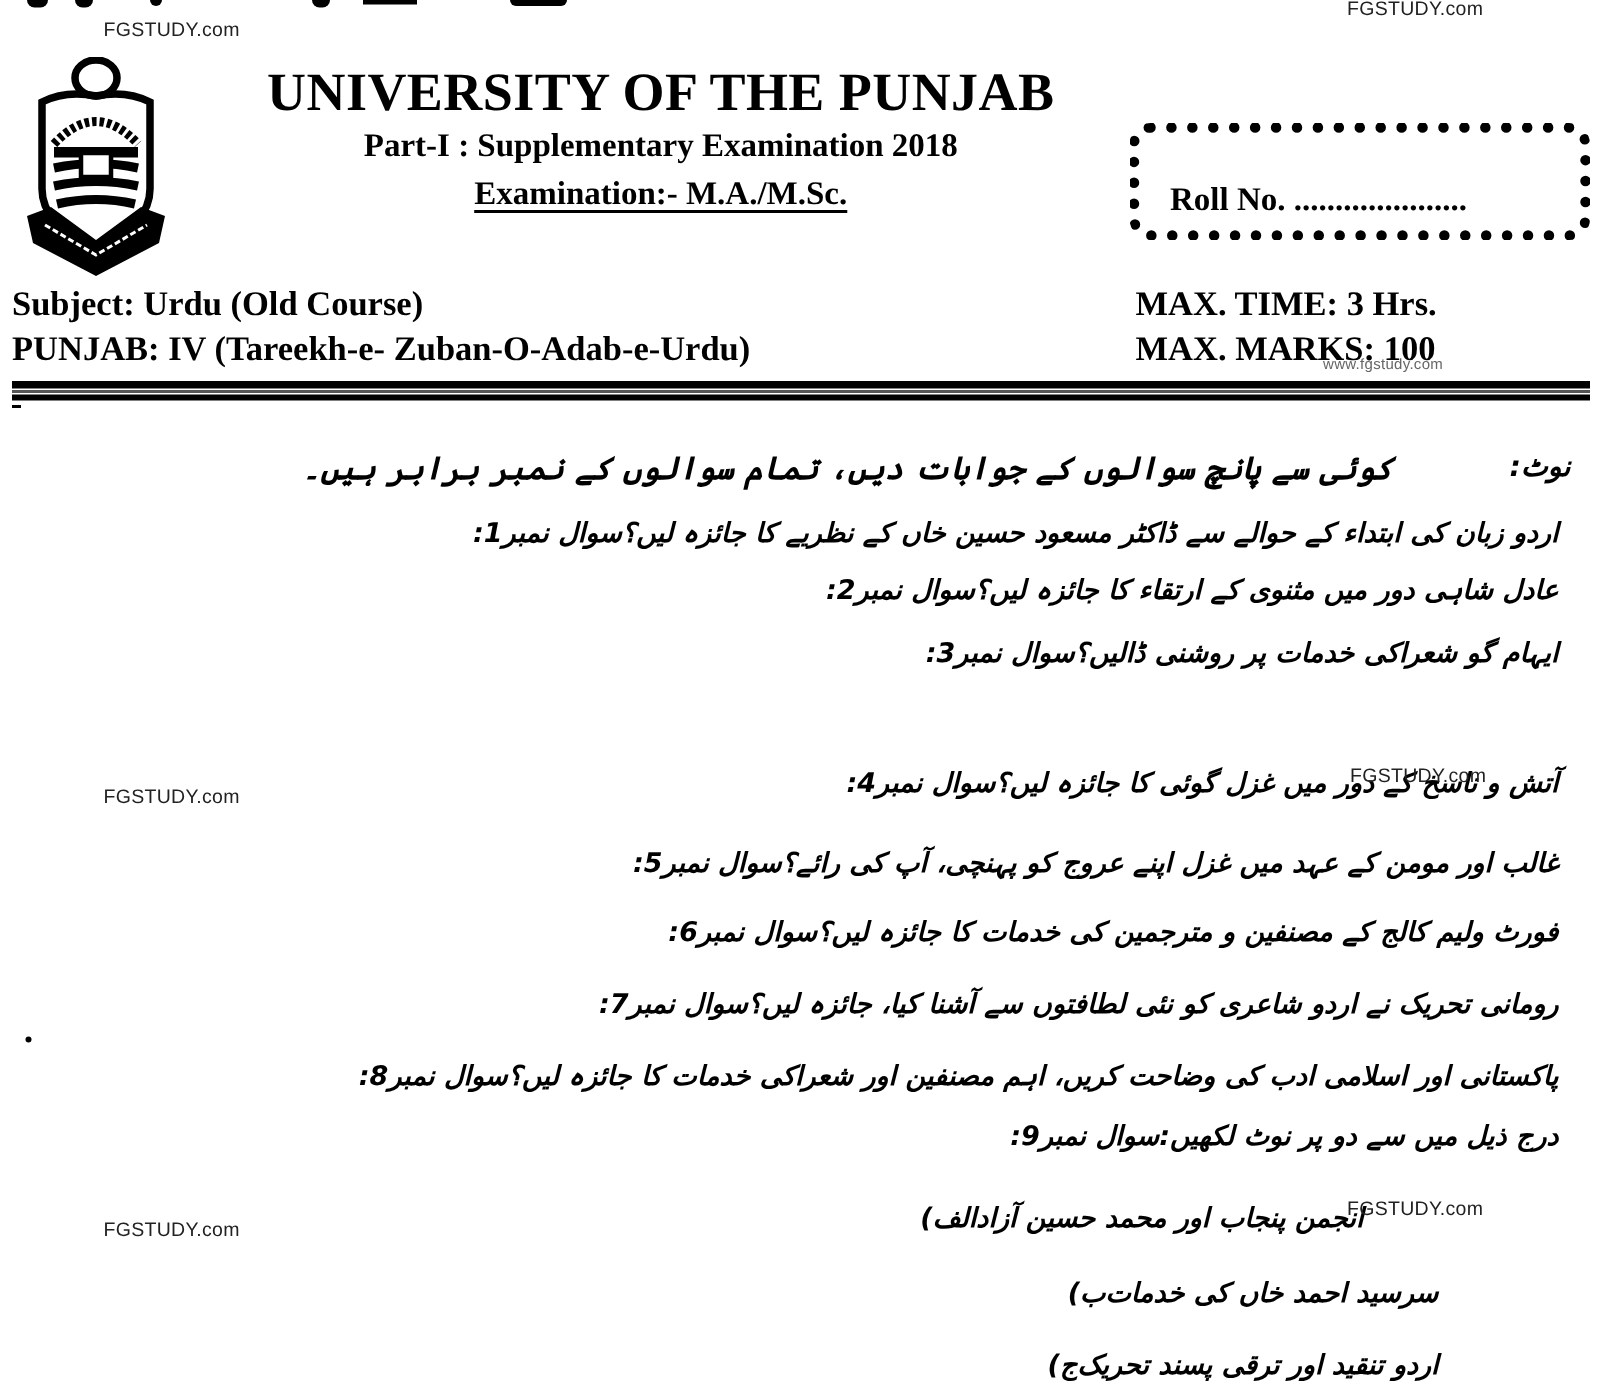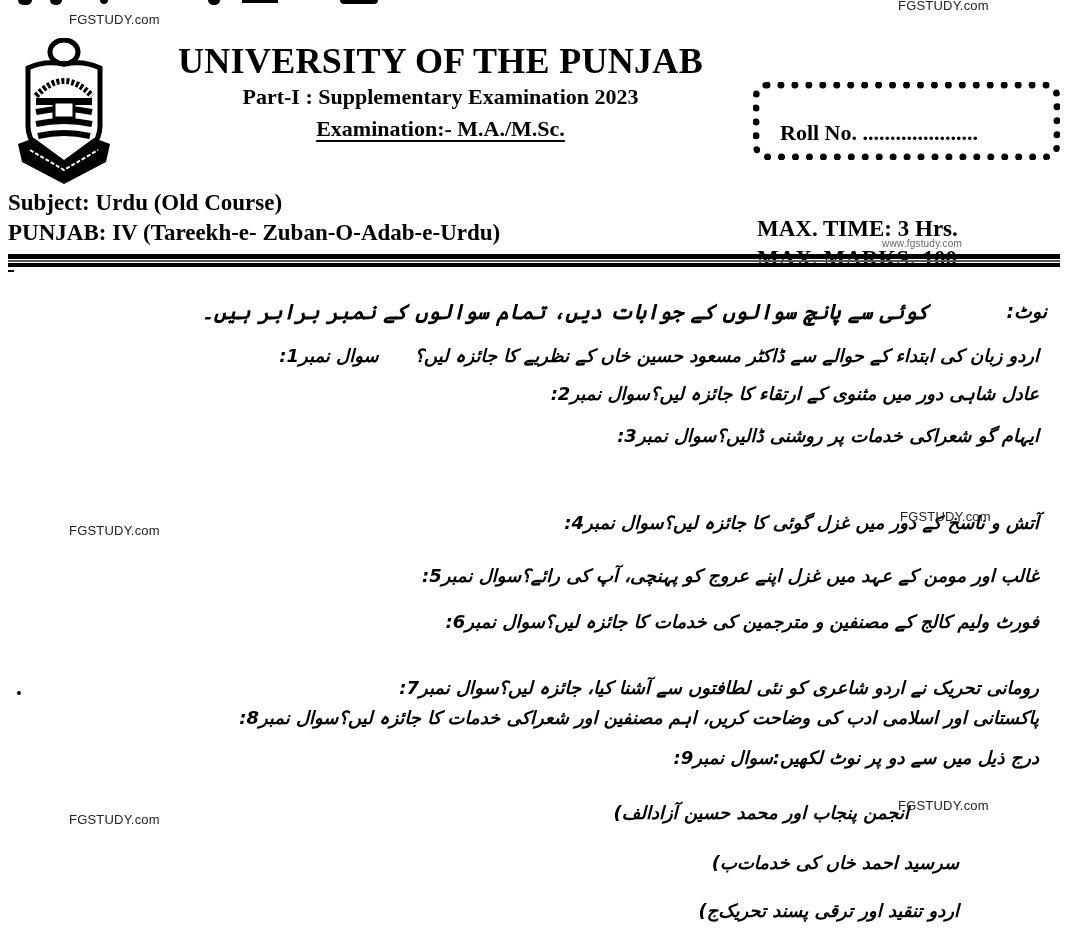--- a/index.html
+++ b/index.html
@@ -9,21 +9,21 @@
   .wm { font-family:"Liberation Sans", "DejaVu Sans", sans-serif; font-size:13px; color:#222; letter-spacing:0.2px; }
   .top-specks span { position:absolute; top:0; background:#000; border-radius:0 0 6px 6px; }
   .logo { left:14px; top:38px; width:100px; height:148px; }
   .uni-title { left:168px; top:40px; width:545px; text-align:center; font-weight:bold; font-size:36px; letter-spacing:0.3px; }
   .sub-title { left:168px; top:84px; width:545px; text-align:center; font-weight:bold; font-size:22px; }
   .exam-title { left:168px; top:116px; width:545px; text-align:center; font-weight:bold; font-size:22px; }
   .exam-title span { text-decoration:underline; text-decoration-thickness:2px; text-underline-offset:4px; }
   .roll-box { left:753px; top:82px; width:307px; height:78px; border:7px dotted #000; border-radius:14px; box-sizing:border-box; }
   .roll-label { left:780px; top:120px; font-weight:bold; font-size:22px; white-space:nowrap; }
   .hdr-left { left:8px; font-weight:bold; font-size:23px; white-space:nowrap; }
-  .hdr-right { left:757px; font-weight:bold; font-size:23px; white-space:nowrap;margin-top:26px; }
+  .hdr-right { left:757px; font-weight:bold; font-size:23px; white-space:nowrap; }
   .rule { left:8px; width:1052px; background:#000; }
   .urdu { font-family:"DejaVu Sans", "Liberation Sans", sans-serif; direction:rtl; font-size:18px; font-weight:bold; white-space:nowrap; }
   .q-row { right:22px; height:30px; display:flex; flex-direction:row-reverse; align-items:center; }
   .q-num { width:105px; text-align:right; direction:rtl; font-style:italic; }
   .q-text { margin-right:8px; direction:rtl; font-style:italic; }
   .sub-row { display:flex; flex-direction:row-reverse; align-items:center; }
   .sub-letter { width:50px; text-align:right; font-style:italic; }
   .sub-text { margin-right:10px; font-style:italic; }
   .speck { background:#000; border-radius:50%; }
 </style>
@@ -51,40 +51,40 @@
     <path d="M22 74 Q50 68 78 74" fill="none" stroke="#000" stroke-width="6"></path>
     <path d="M22 86 Q50 80 78 86" fill="none" stroke="#000" stroke-width="6"></path>
     <path d="M24 98 Q50 92 76 98" fill="none" stroke="#000" stroke-width="6"></path>
     <rect x="40" y="64" width="20" height="16" fill="#fff" stroke="#000" stroke-width="3"></rect>
     <path d="M4 106 L20 100 L50 122 L80 100 L96 106 L92 124 L50 146 L8 124 Z" fill="#000"></path>
     <path d="M16 112 L50 132 L84 112" fill="none" stroke="#fff" stroke-width="2" stroke-dasharray="4 2"></path>
   </svg>
 </div>
 
 <div class="abs uni-title">UNIVERSITY OF THE PUNJAB</div>
-<div class="abs sub-title">Part-I : Supplementary Examination 2023</div>
+<div class="abs sub-title">Part-I : Supplementary Examination 2018</div>
 <div class="abs exam-title"><span>Examination:- M.A./M.Sc.</span></div>
 
 <div class="abs roll-box"></div>
 <div class="abs roll-label">Roll No. .....................</div>
 
 <div class="abs hdr-left" style="top:190px;">Subject: Urdu (Old Course)</div>
 <div class="abs hdr-left" style="top:220px;">PUNJAB: IV (Tareekh-e- Zuban-O-Adab-e-Urdu)</div>
 <div class="abs hdr-right" style="top:190px;">MAX. TIME: 3 Hrs.</div>
 <div class="abs hdr-right" style="top:220px;">MAX. MARKS: 100</div>
 <div class="abs wm" style="left:882px;top:238px;font-size:10px;color:#666;text-align:right;">www.fgstudy.com</div>
 
 <div class="abs rule" style="top:254px;height:5px;"></div>
 <div class="abs rule" style="top:260px;height:2px;background:#555;"></div>
 <div class="abs rule" style="top:263px;height:4px;"></div>
 
 <div class="abs urdu" style="right:22px;top:300px;font-size:19px;font-style:italic;">نوٹ:</div>
 <div class="abs urdu" style="right:140px;top:300px;font-size:21px;font-style:italic;">کوئی سے پانچ سوالوں کے جوابات دیں، تمام سوالوں کے نمبر برابر ہیں۔</div>
 
-<div class="abs urdu q-row" style="top:340px;gap:36px;">
+<div class="abs urdu q-row" style="top:340px;">
   <span class="q-num">سوال نمبر1:</span>
   <span class="q-text">اردو زبان کی ابتداء کے حوالے سے ڈاکٹر مسعود حسین خاں کے نظریے کا جائزہ لیں؟</span>
 </div>
 <div class="abs urdu q-row" style="top:378px;">
   <span class="q-num">سوال نمبر2:</span>
   <span class="q-text">عادل شاہی دور میں مثنوی کے ارتقاء کا جائزہ لیں؟</span>
 </div>
 <div class="abs urdu q-row" style="top:420px;margin-left:29px;">
   <span class="q-num">سوال نمبر3:</span>
   <span class="q-text">ایہام گو شعراکی خدمات پر روشنی ڈالیں؟</span>
@@ -95,21 +95,21 @@
 </div>
 <div class="abs wm" style="left:900px;top:509px;">FGSTUDY.com</div>
 <div class="abs urdu q-row" style="top:560px;">
   <span class="q-num">سوال نمبر5:</span>
   <span class="q-text">غالب اور مومن کے عہد میں غزل اپنے عروج کو پہنچی، آپ کی رائے؟</span>
 </div>
 <div class="abs urdu q-row" style="top:606px;">
   <span class="q-num">سوال نمبر6:</span>
   <span class="q-text">فورٹ ولیم کالج کے مصنفین و مترجمین کی خدمات کا جائزہ لیں؟</span>
 </div>
-<div class="abs urdu q-row" style="top:654px;margin-top:18px;">
+<div class="abs urdu q-row" style="top:654px;">
   <span class="q-num">سوال نمبر7:</span>
   <span class="q-text">رومانی تحریک نے اردو شاعری کو نئی لطافتوں سے آشنا کیا، جائزہ لیں؟</span>
 </div>
 <div class="abs urdu q-row" style="top:702px;">
   <span class="q-num">سوال نمبر8:</span>
   <span class="q-text">پاکستانی اور اسلامی ادب کی وضاحت کریں، اہم مصنفین اور شعراکی خدمات کا جائزہ لیں؟</span>
 </div>
 <div class="abs urdu q-row" style="top:742px;align-items:center;">
   <span class="q-num">سوال نمبر9:</span>
   <span class="q-text">درج ذیل میں سے دو پر نوٹ لکھیں:</span>

